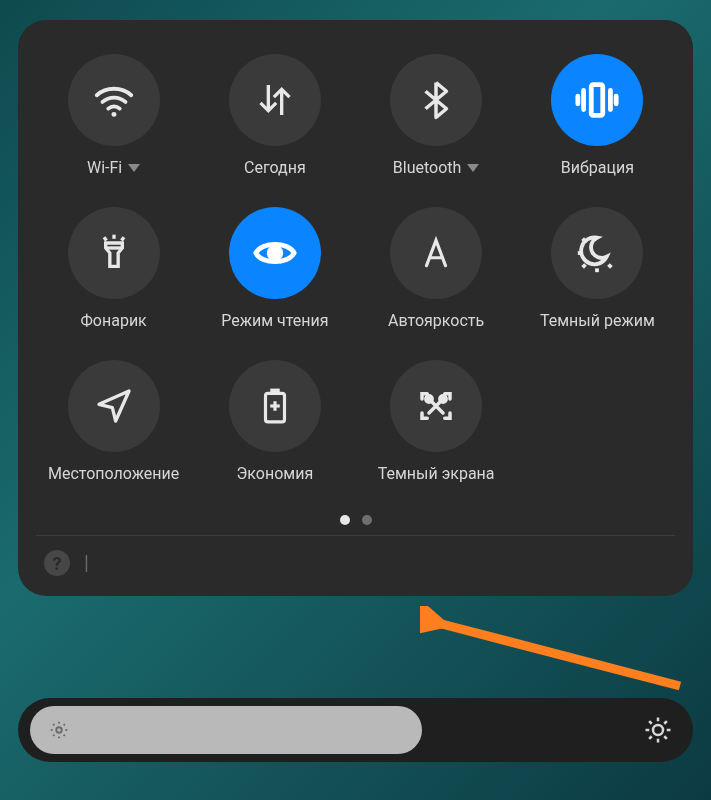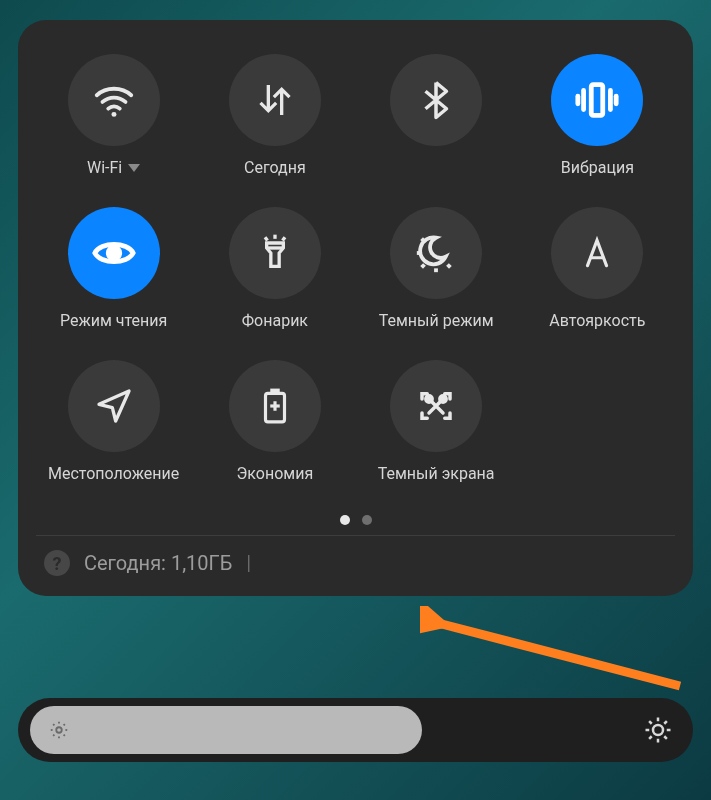--- a/index.html
+++ b/index.html
@@ -162,84 +162,88 @@
         <div class="label-row">
           <span class="tile-label">Сегодня</span>
         </div>
       </div>
       <div class="tile">
         <div class="circle">
           <svg width="42" height="42" viewBox="0 0 24 24" fill="none" stroke="currentColor" stroke-width="2" stroke-linejoin="round">
             <path d="M12 2 L12 22 L18 17 L6 7 M12 2 L18 7 L6 17"></path>
           </svg>
         </div>
+        <div class="label-row">
+          <span class="tile-label">Bluetooth</span>
+          <span class="dropdown-caret"></span>
+        </div>
       </div>
       <div class="tile">
         <div class="circle active">
           <svg width="46" height="46" viewBox="0 0 24 24" fill="none" stroke="currentColor" stroke-width="2.5" stroke-linecap="round">
             <rect x="9" y="4" width="6" height="16" rx="1"></rect>
             <line x1="5" y1="7" x2="5" y2="17"></line>
             <line x1="2" y1="10" x2="2" y2="14"></line>
             <line x1="19" y1="7" x2="19" y2="17"></line>
             <line x1="22" y1="10" x2="22" y2="14"></line>
           </svg>
         </div>
         <div class="label-row">
           <span class="tile-label">Вибрация</span>
         </div>
       </div>
       <div class="tile">
-        <div class="circle active">
-          <svg width="46" height="46" viewBox="0 0 24 24" fill="none" stroke="currentColor" stroke-width="2.5">
-            <path d="M2 12 C5 6 19 6 22 12 C19 18 5 18 2 12 Z"></path>
-            <circle cx="12" cy="12" r="3" fill="currentColor"></circle>
-          </svg>
-        </div>
-        <div class="label-row">
-          <span class="tile-label">Режим чтения</span>
-        </div>
-      </div>
-      <div class="tile">
         <div class="circle">
           <svg width="40" height="40" viewBox="0 0 24 24" fill="none" stroke="currentColor" stroke-width="2">
             <path d="M7 6 h10 v3 l-2.5 3 v8 h-5 v-8 L7 9 Z"></path>
             <line x1="7" y1="9" x2="17" y2="9"></line>
             <line x1="12" y1="1" x2="12" y2="3.5"></line>
             <line x1="6" y1="2.5" x2="7.5" y2="4.5"></line>
             <line x1="18" y1="2.5" x2="16.5" y2="4.5"></line>
           </svg>
         </div>
         <div class="label-row">
           <span class="tile-label">Фонарик</span>
+        </div>
+      </div>
+      <div class="tile">
+        <div class="circle active">
+          <svg width="46" height="46" viewBox="0 0 24 24" fill="none" stroke="currentColor" stroke-width="2.5">
+            <path d="M2 12 C5 6 19 6 22 12 C19 18 5 18 2 12 Z"></path>
+            <circle cx="12" cy="12" r="3" fill="currentColor"></circle>
+          </svg>
+        </div>
+        <div class="label-row">
+          <span class="tile-label">Режим чтения</span>
+        </div>
+      </div>
+      <div class="tile">
+        <div class="circle">
+          <svg width="38" height="38" viewBox="0 0 24 24" fill="none" stroke="currentColor" stroke-width="2" stroke-linecap="round">
+            <path d="M6 20 L12 4 L18 20"></path>
+            <line x1="8" y1="15" x2="16" y2="15"></line>
+          </svg>
+        </div>
+        <div class="label-row">
+          <span class="tile-label">Автояркость</span>
         </div>
       </div>
       <div class="tile">
         <div class="circle">
           <svg width="46" height="46" viewBox="0 0 24 24" fill="none" stroke="currentColor" stroke-width="2">
             <path d="M17 14 a7 7 0 1 1 -5 -10 a5 5 0 0 0 5 10 Z"></path>
             <line x1="12" y1="20" x2="12" y2="22"></line>
             <line x1="4" y1="12" x2="2" y2="12"></line>
             <line x1="6" y1="18" x2="4.5" y2="19.5"></line>
             <line x1="6" y1="6" x2="4.5" y2="4.5"></line>
             <line x1="18" y1="18" x2="19.5" y2="19.5"></line>
           </svg>
         </div>
         <div class="label-row">
           <span class="tile-label">Темный режим</span>
-        </div>
-      </div>
-      <div class="tile">
-        <div class="circle">
-          <svg width="38" height="38" viewBox="0 0 24 24" fill="none" stroke="currentColor" stroke-width="2" stroke-linecap="round">
-            <path d="M6 20 L12 4 L18 20"></path>
-            <line x1="8" y1="15" x2="16" y2="15"></line>
-          </svg>
-        </div>
-        <div class="label-row">
-          <span class="tile-label">Автояркость</span>
         </div>
       </div>
       <div class="tile">
         <div class="circle">
           <svg width="40" height="40" viewBox="0 0 24 24" fill="none" stroke="currentColor" stroke-width="2" stroke-linejoin="round">
             <path d="M3 11 L21 3 L13 21 L11 13 Z"></path>
           </svg>
         </div>
         <div class="label-row">
           <span class="tile-label">Местоположение</span>
@@ -276,23 +280,20 @@
       </div>
     </div>
 
   <div class="dots">
       <div class="dot active"></div>
       <div class="dot"></div>
     </div>
 
   <div class="usage-bar">
     <div class="help-circle">?</div>
-    <span>
-      <span>Сегодня:</span> <span>1,10ГБ</span>
-    </span>
     <span class="sep">|</span>
   </div>
 </div>
 
 <div class="brightness">
   <div class="track" style="width: 58%;">
     <span class="sun-small">
       <svg width="22" height="22" viewBox="0 0 24 24" fill="none" stroke="currentColor" stroke-width="2">
         <circle cx="12" cy="12" r="3"></circle>
         <line x1="12" y1="3" x2="12" y2="5"></line>

